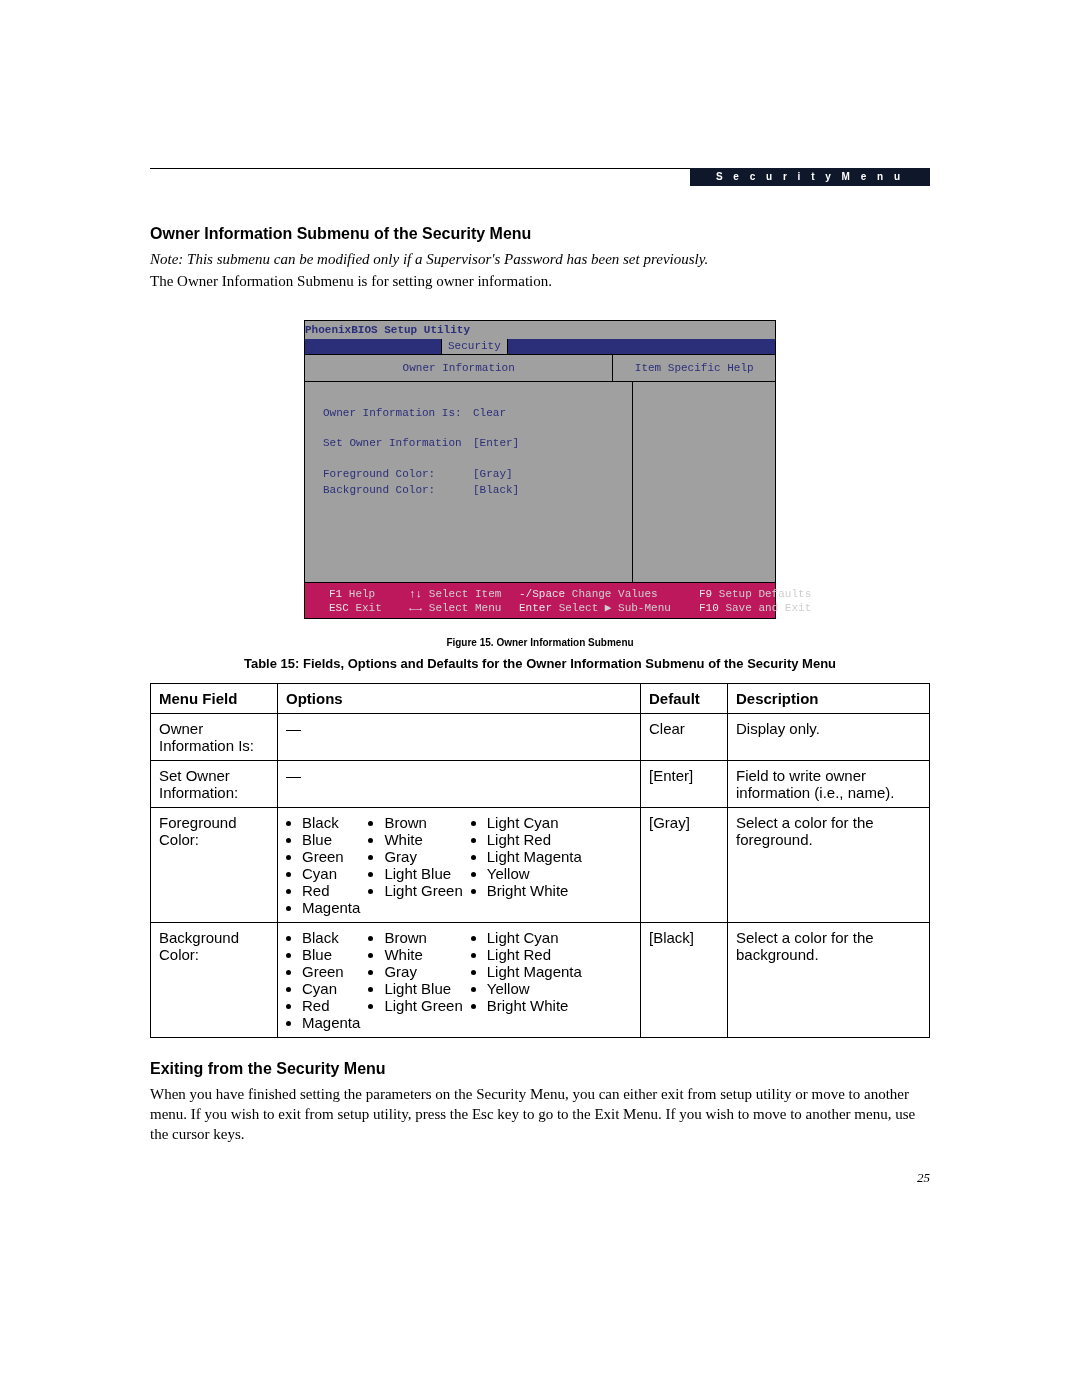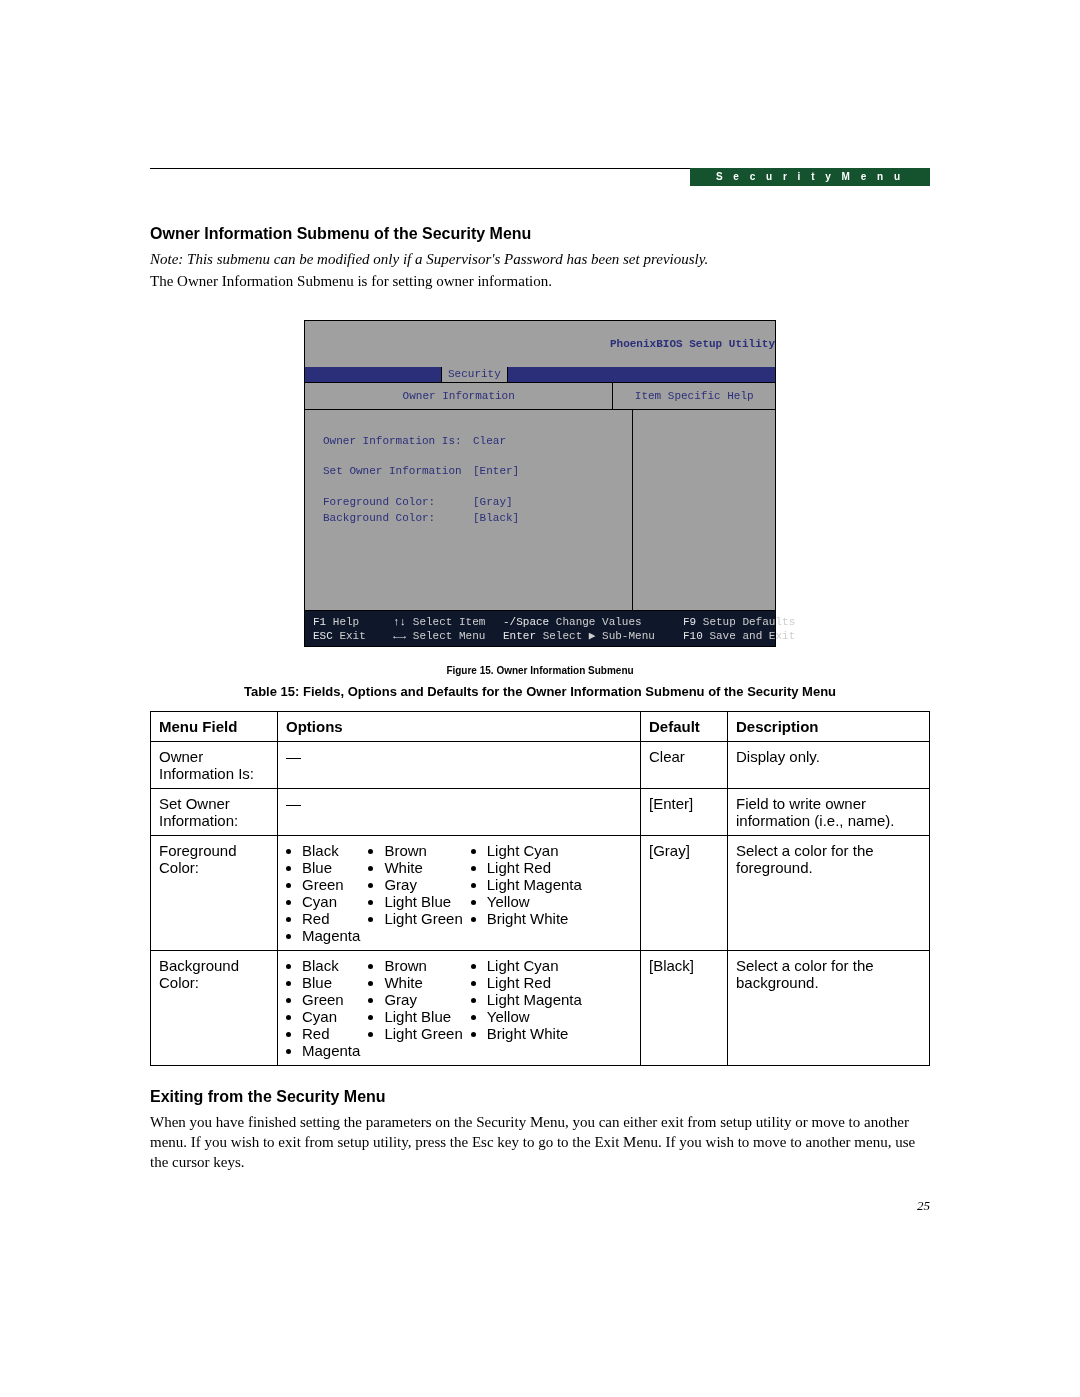--- a/index.html
+++ b/index.html
@@ -21,21 +21,21 @@
     left: 150px;
     right: 150px;
     border-top: 1px solid #000;
   }
   .blacktab {
     position: absolute;
     top: 168px;
     right: 150px;
     width: 240px;
     height: 18px;
-    background: #14532d;
+    background: #0f172a;
     color: #fff;
     font-family: Arial, sans-serif;
     font-size: 10px;
     letter-spacing: 4px;
     text-align: center;
     line-height: 18px;
     font-weight: bold;
   }
   h2.section {
     font-family: Arial, Helvetica, sans-serif;
@@ -54,22 +54,22 @@
   .bios {
     width: 470px;
     margin: 28px auto 0 auto;
     font-family: 'Courier New', monospace;
     font-size: 11px;
     line-height: 1.3;
     border: 1px solid #000;
     background: #a0a0a0;
   }
   .bios .titlebar {
-    text-align: right;
-    padding: 16px 0;
+    text-align: left;
+    padding: 2px 0;
     color: #2b2f7a;
     font-weight: bold;
   }
   .bios .menubar {
     background: #2b2f7a;
     color: #fff;
     height: 15px;
     position: relative;
   }
   .bios .securitytab {
@@ -107,23 +107,23 @@
     border-right: 1px solid #000;
     padding: 24px 18px;
     color: #2b2f7a;
   }
   .bios .cright { flex: 1; }
   .bios .row { display: flex; margin-bottom: 2px; }
   .bios .row .label { flex: 0 0 150px; }
   .bios .row .val {}
   .bios .gap { height: 14px; }
   .bios .keybar {
-    background: #0f172a;
+    background: #be185d;
     color: #fff;
-    padding: 4px 8px 2px 8px;
+    padding: 4px 8px 2px 24px;
   }
   .bios .keybar .keyrow { display: flex; gap: 10px; }
   .bios .keybar .cell { white-space: nowrap; }
   .bios .keybar .k { color: #e8e8e8; }
   .bios .keybar .d { color: #cfcfcf; }
   .bios .keybar .c1 { flex: 0 0 70px; }
   .bios .keybar .c2 { flex: 0 0 100px; }
   .bios .keybar .c3 { flex: 0 0 170px; }
   .bios .keybar .c4 { flex: 1; }
 

